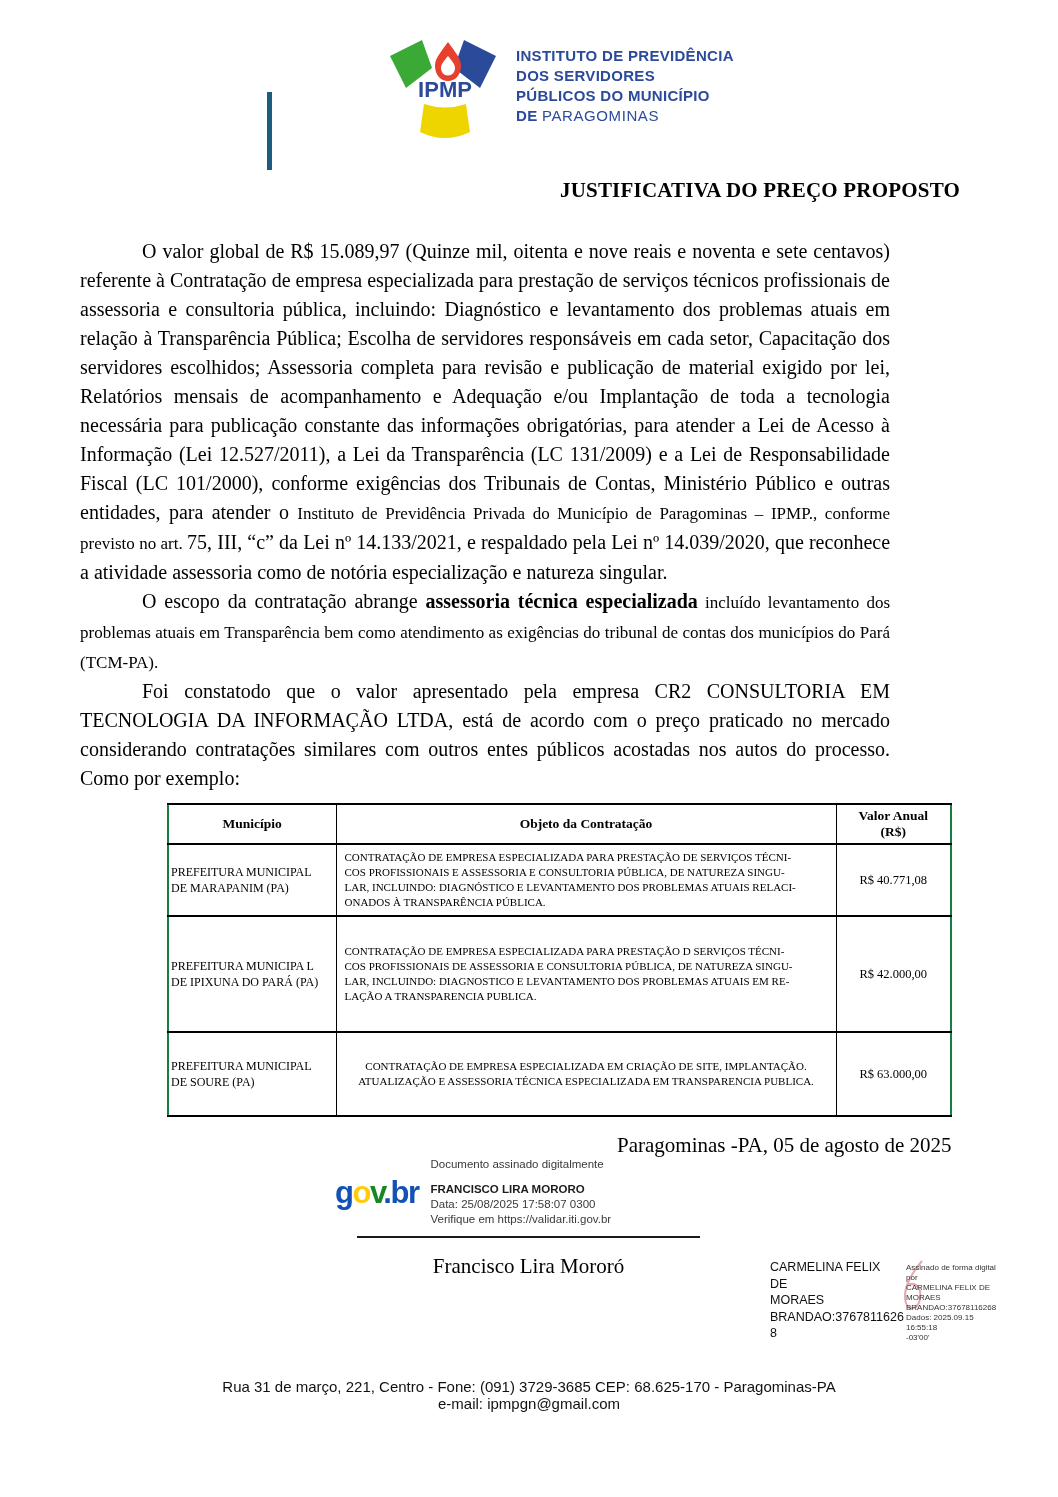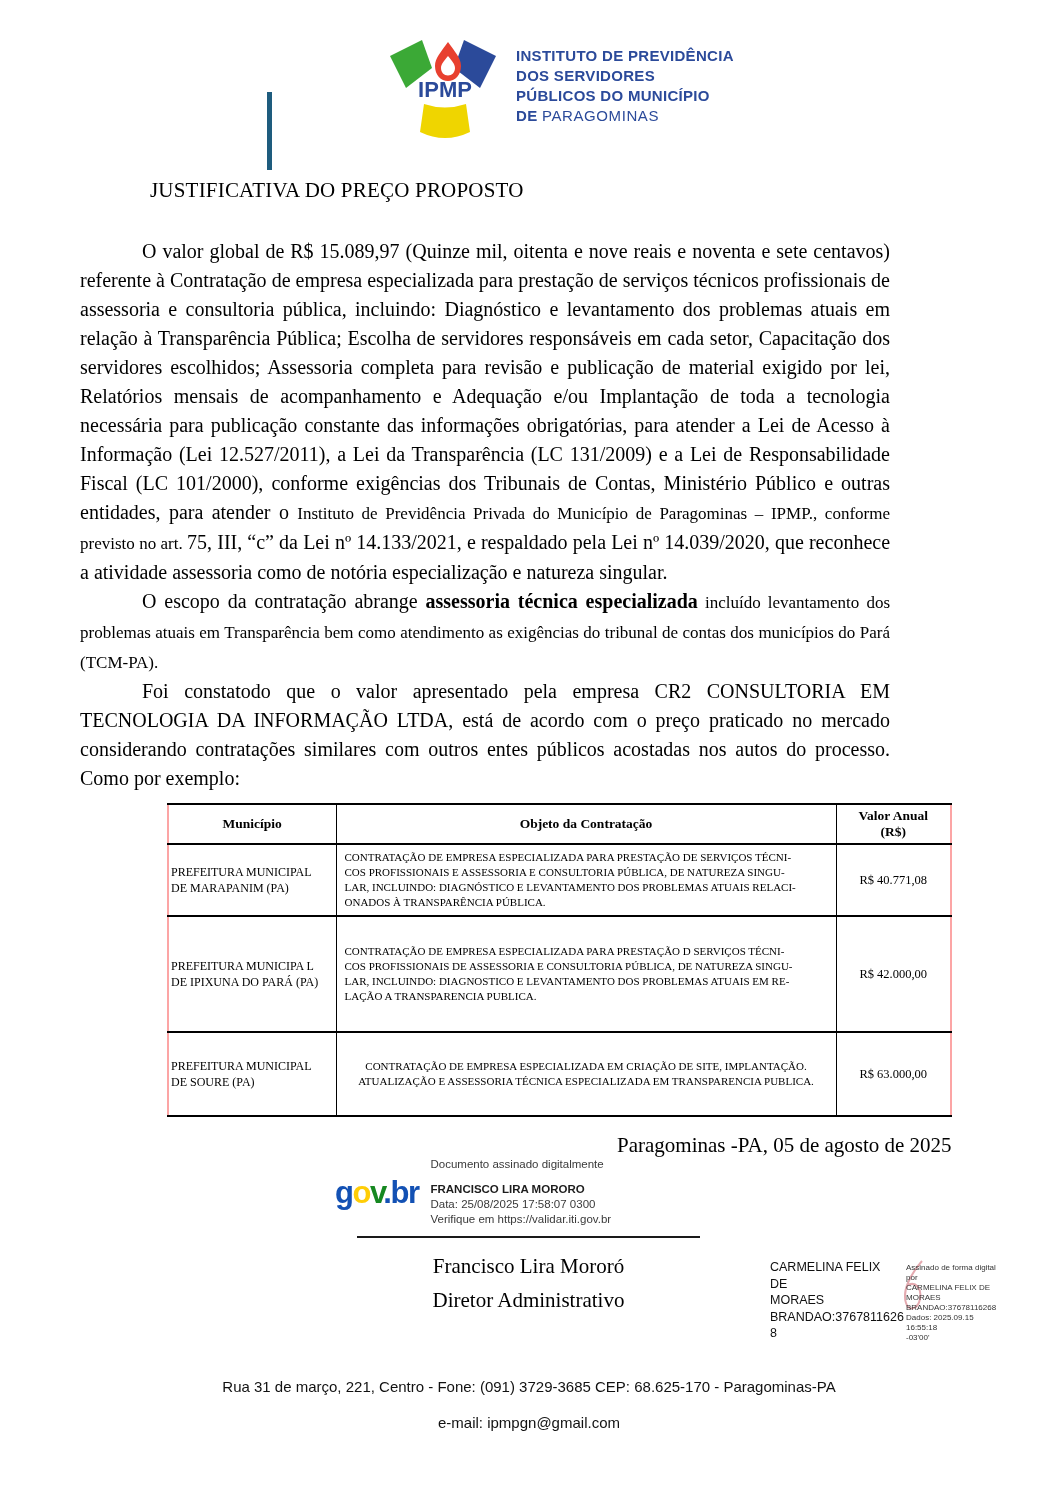--- a/index.html
+++ b/index.html
@@ -14,33 +14,33 @@
   .accent-bar { position:absolute; left:267px; top:92px; width:5px; height:78px; background:#1e5c7e; }
 
   
   .header { display:flex; align-items:flex-start; margin-left:384px; padding-top:34px; }
   .logo { width:118px; height:118px; flex:0 0 auto; }
   .org { margin-left:14px; padding-top:12px; font-family:"Liberation Sans", sans-serif;
          color:#2b4a9a; font-size:15px; line-height:20px; letter-spacing:0.3px; font-weight:bold; }
   .org .b { font-weight:normal; letter-spacing:0.6px; }
 
   
-  .title { margin:26px 0 0 150px; width:810px; text-align:left;
-           font-size:21px; font-weight:normal; letter-spacing:0.2px; }
+  .title { margin:26px 0 0 150px; width:810px; text-align:right;
+           font-size:21px; font-weight:bold; letter-spacing:0.2px; }
 
   
   .bodytext { margin:34px 0 0 80px; width:810px; text-align:justify;
               font-size:20px; line-height:29px; }
   .bodytext p { margin:0; text-indent:62px; }
   .seg-small { font-size:17px; }
   .seg-bold  { font-weight:bold; }
 
   
   .doc-table { margin:10px 0 0 167px; width:783px; border-collapse:collapse;
-               table-layout:fixed; border:2px solid #fca5a5; }
+               table-layout:fixed; border:2px solid #15803d; }
   .doc-table col.c1 { width:168px; } .doc-table col.c2 { width:500px; } .doc-table col.c3 { width:115px; }
   .doc-table th, .doc-table td {
     border-left:1px solid #000; border-right:1px solid #000;
     border-top:2px solid #000; border-bottom:2px solid #000;
     vertical-align:middle; padding:3px 8px;
   }
   .doc-table th { height:30px; font-size:13.5px; font-weight:bold; text-align:center; }
   .doc-table tr.r1 { height:72px; } .doc-table tr.r2 { height:116px; } .doc-table tr.r3 { height:84px; }
   td.municipio { text-align:left; font-size:12px; line-height:16px; white-space:pre-line; padding:3px 2px; }
   td.objeto    { text-align:left;  font-size:11px; line-height:15px; white-space:pre-line; }
@@ -67,21 +67,21 @@
            font-family:"Liberation Sans", sans-serif;margin-top:16px; }
   .stamp-name { width:130px; font-size:12.5px; line-height:16.5px; white-space:pre-line; color:#101010; }
   .stamp-details { width:100px; margin-left:6px; position:relative; padding-top:4px; }
   .stamp-details .txt { position:relative; display:block; font-size:8px; line-height:10px;
                         white-space:pre-line; color:#333; }
   .stamp-details svg { position:absolute; left:-14px; top:-2px; }
 
   
   .footer { position:absolute; left:0; top:1378px; width:1058px; text-align:center;
             font-family:"Liberation Sans", sans-serif; font-size:15px; color:#111; }
-  .footer .line2 { margin-top:19px; }
+  .footer .line2 { }
 </style>
 </head>
 <body>
 
 <div class="page">
 
   <div class="accent-bar"></div>
 
   <header class="header">
     <svg class="logo" viewBox="0 0 118 118" aria-hidden="true">
@@ -157,21 +157,20 @@
     <div class="govbr-text">
       <div class="docline">Documento assinado digitalmente</div>
       <div class="signer">FRANCISCO LIRA MORORO</div>
       <div>Data: 25/08/2025 17:58:07 0300</div>
       <div>Verifique em https://validar.iti.gov.br</div>
     </div>
   </div>
 
   <div class="sig-line"></div>
   <div class="signer-name">Francisco Lira Mororó</div>
-  <div class="signer-role">Diretor Administrativo</div>
 
   <div class="stamp">
     <div class="stamp-name">CARMELINA FELIX DE
 MORAES
 BRANDAO:3767811626
 8</div>
     <div class="stamp-details">
       <svg width="40" height="70" viewBox="0 0 40 70" aria-hidden="true">
         <path d="M30,4 C18,18 10,34 14,46 C17,55 26,52 28,42 C30,32 24,24 16,28" fill="none" stroke="#e4aab0" stroke-width="2"></path>
       </svg>

